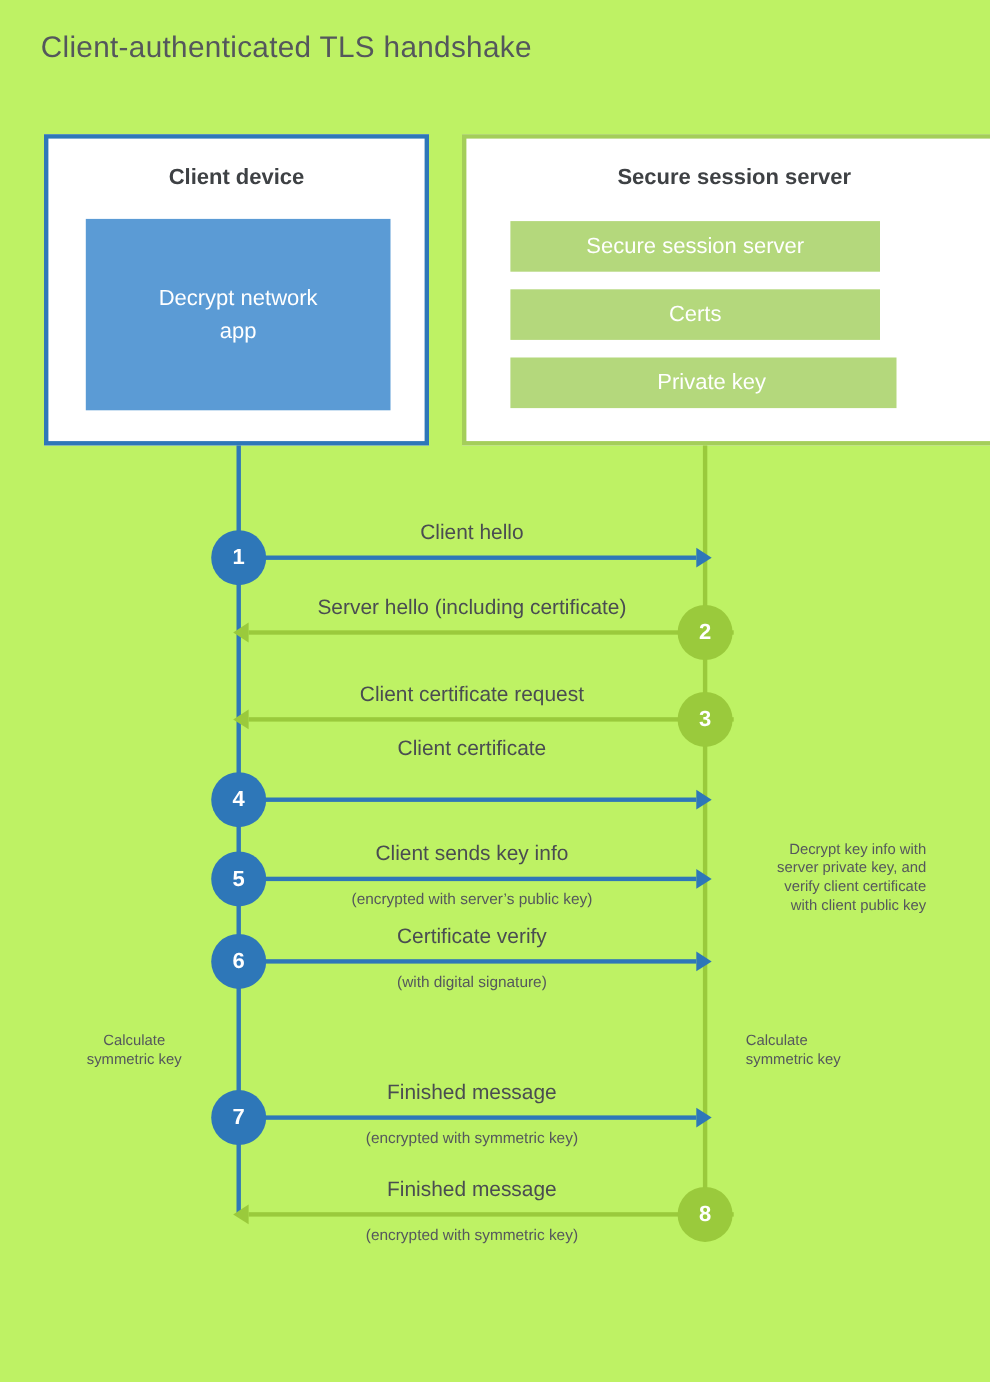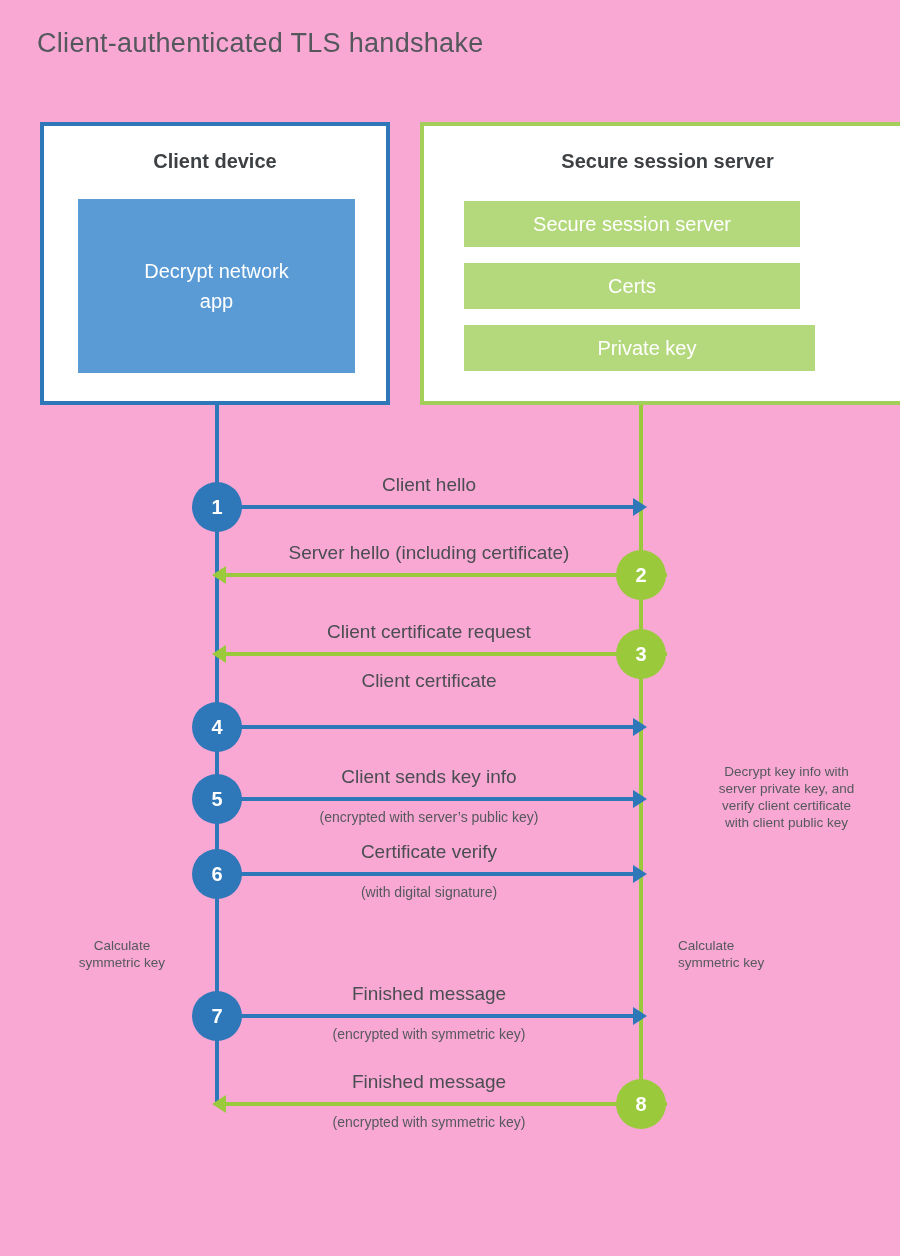--- a/index.html
+++ b/index.html
@@ -1,17 +1,17 @@
 <!DOCTYPE html>
 <html style="--blue: #2e77b8; --blue-fill: #5b9bd5; --green: #9aca3c; --green-border: #a4ce5a; --green-fill: #b4d87c;"><head>
 <meta charset="utf-8">
 <style>
   html,body{margin:0;padding:0;background:#fff;}
   body{font-family:"Liberation Sans",sans-serif;}
-  .canvas{position:relative;width:900px;height:1256px;background:#f9a8d4;overflow:hidden;}
+  .canvas{position:relative;width:900px;height:1256px;background:#bef264;overflow:hidden;}
 
   .page-title{position:absolute;left:37px;top:28px;font-size:27px;font-weight:300;
     color:#54575c;letter-spacing:.3px;}
 
   .entity-box{position:absolute;top:122px;background:#fff;box-sizing:border-box;}
   .client-box{left:40px;width:350px;height:283px;border:4px solid var(--blue);}
   .server-box{left:420px;width:495px;height:283px;border:4px solid var(--green-border);}
   .box-title{margin-top:24px;text-align:center;font-size:20px;font-weight:700;color:#3e4144;}
 
   .app-rect{position:absolute;left:34px;top:73px;width:277px;height:174px;background:var(--blue-fill);
@@ -32,21 +32,21 @@
 
   .step-badge{position:absolute;width:50px;height:50px;border-radius:50%;color:#fff;font-weight:700;
     font-size:20px;display:flex;align-items:center;justify-content:center;}
   .step-badge.blue{background:var(--blue);}
   .step-badge.green{background:var(--green);}
 
   .msg-label{position:absolute;left:229px;width:400px;text-align:center;font-size:19px;color:#4a4d51;}
   .msg-sublabel{position:absolute;left:229px;width:400px;text-align:center;font-size:14px;color:#55585c;}
 
   .side-note{position:absolute;font-size:13.5px;line-height:17px;color:#55585c;white-space:pre-line;}
-  .decrypt-note{left:699px;top:763px;width:175px;text-align:center;}
+  .decrypt-note{left:667px;top:763px;width:175px;text-align:right;}
   .calc-left{left:57px;top:937px;width:130px;text-align:center;}
   .calc-right{left:678px;top:937px;width:130px;text-align:left;}
 </style>
 </head>
 <body>
 
 <div class="canvas">
 
   <div class="page-title">Client-authenticated TLS handshake</div>
 

